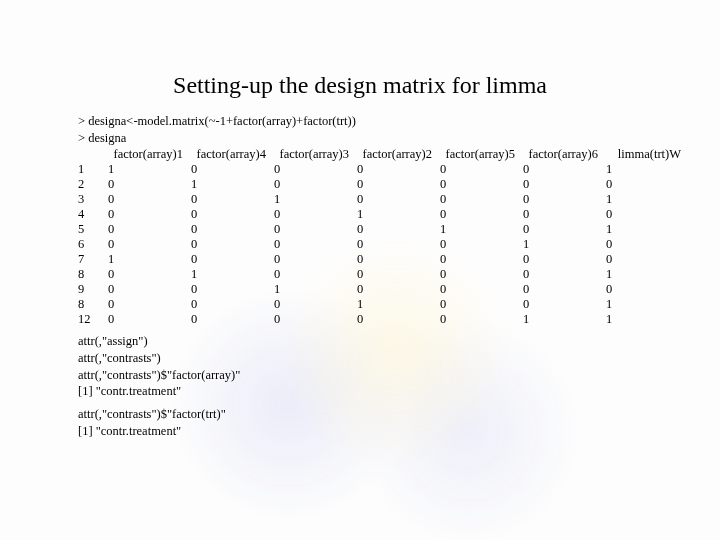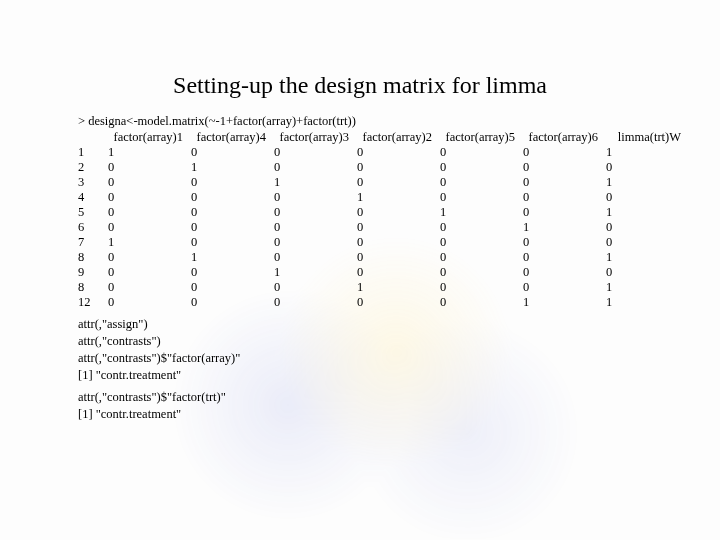--- a/index.html
+++ b/index.html
@@ -79,20 +79,21 @@
 </style>
 </head>
 <body>
 <div class="bg"></div>
 
 <div class="slide">
   <h1 class="title">Setting-up the design matrix for limma</h1>
 
   <div class="code">
     <div>&gt; designa&lt;-model.matrix(~-1+factor(array)+factor(trt))</div>
+    <div>&gt; designa</div>
   </div>
 
   <table class="matrix">
     <thead>
       <tr>
         <th class="rownum"></th>
         <th class="col">factor(array)1</th>
         <th class="col">factor(array)4</th>
         <th class="col">factor(array)3</th>
         <th class="col">factor(array)2</th>

